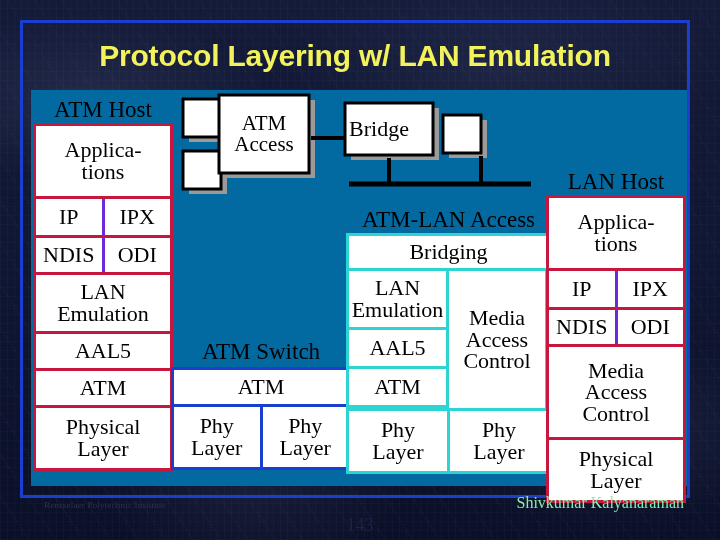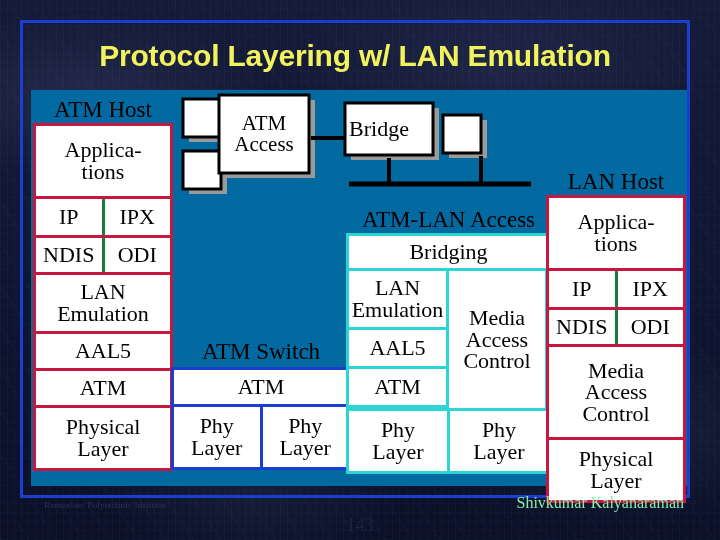--- a/index.html
+++ b/index.html
@@ -83,21 +83,21 @@
   .layer.split { padding: 0; }
   .half {
     flex: 1 1 0;
     display: flex; align-items: center; justify-content: center;
     height: 100%;
   }
 
   
   .red .layer { border: 3px solid #c8173f; }
   .red .layer + .layer { border-top-width: 3px; }
-  .red .half + .half { border-left: 3px solid #15803d; }
+  .red .half + .half { border-left: 3px solid #6d28d9; }
   
   .blue .layer { border: 3px solid #1a3fd0; }
   .blue .half + .half { border-left: 3px solid #1a3fd0; }
   
   .cyan .layer { border: 3px solid #2dd4d4; }
   .cyan .half + .half { border-left: 3px solid #2dd4d4; }
 
   
   #topology { position: absolute; left: 0; top: 0; width: 656px; height: 110px; }
 

